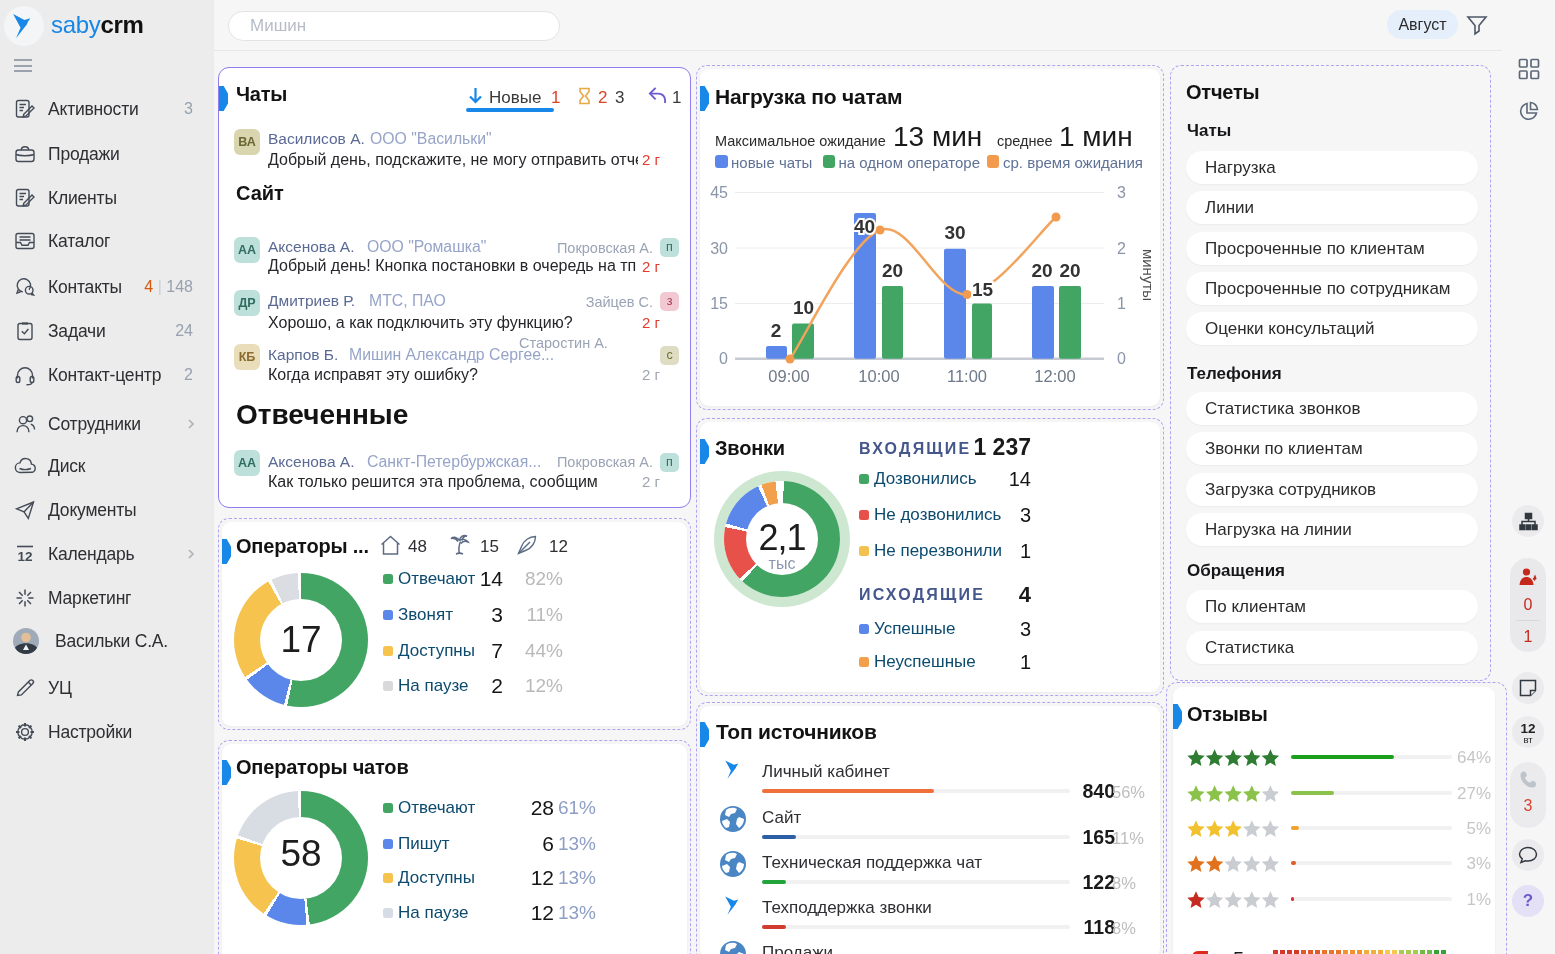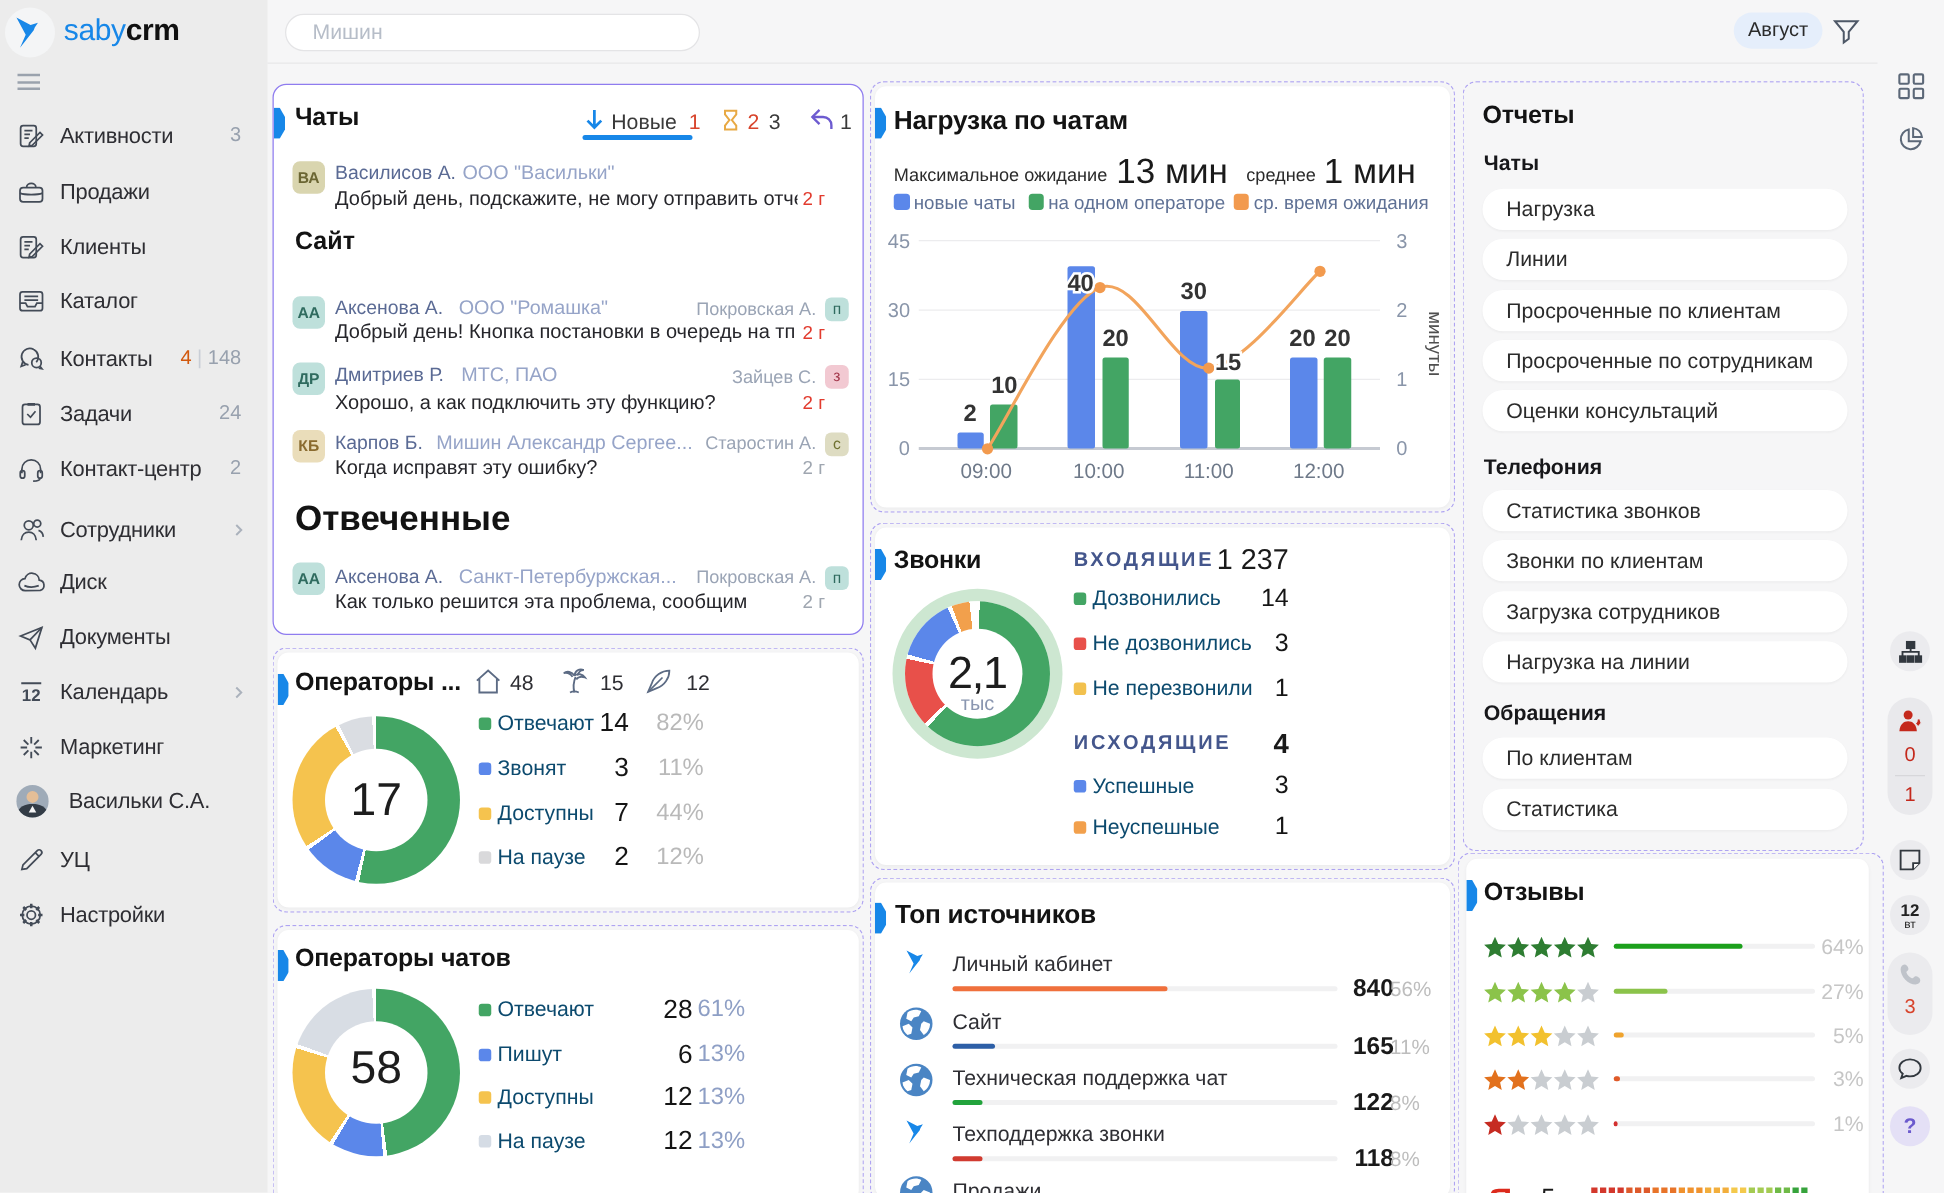--- a/index.html
+++ b/index.html
@@ -292,21 +292,21 @@
 <div class="nm" style="left:49px;top:224px">Дмитриев Р.</div>
 <div class="co" style="left:150px;top:224px">МТС, ПАО</div>
 <div class="as" style="left:300px;top:225.5px;width:134px;text-align:right">Зайцев С.</div>
 <div class="bdg" style="left:441px;top:224px;background:#F2C9D2;color:#A63B4F">з</div>
 <div class="ms" style="left:49px;top:245.5px;width:370px">Хорошо, а как подключить эту функцию?</div>
 <div class="tm" style="left:423px;top:246px;color:#E23B2E">2 г</div>
 
 <div class="av" style="top:275.5px;background:#EADDBA;color:#8A6B2F">КБ</div>
 <div class="nm" style="left:49px;top:277.5px">Карпов Б.</div>
 <div class="co" style="left:130px;top:277.5px;max-width:212px;overflow:hidden">Мишин Александр Сергее...</div>
-<div class="as" style="left:300px;top:279px;width:134px;text-align:right">Старостин А.</div>
+<div class="as" style="left:300px;top:267px;width:134px;">Старостин А.</div>
 <div class="bdg" style="left:441px;top:277.5px;background:#DEDCC2;color:#6F7030">с</div>
 <div class="ms" style="left:49px;top:297.5px;width:370px">Когда исправят эту ошибку?</div>
 <div class="tm" style="left:423px;top:298px;color:#9FA6B0">2 г</div>
 
 <div class="sec" style="left:17px;top:330.5px;font-size:28px">Отвеченные</div>
 
 <div class="av" style="top:382px;background:#BEE0DB;color:#2F6B5F">АА</div>
 <div class="nm" style="left:49px;top:384.5px">Аксенова А.</div>
 <div class="co" style="left:148px;top:384.5px">Санкт-Петербуржская...</div>
 <div class="as" style="left:300px;top:386px;width:134px;text-align:right">Покровская А.</div>
@@ -375,21 +375,21 @@
 <div class="w" style="left:696px;top:418px;width:468px;height:278px">
 <div class="card">
 <div class="acc" style="top:17px"></div>
 <div class="ttl" style="left:15px;top:15px">Звонки</div>
 <div class="donut" style="left:24px;top:59px;width:116px;height:116px;box-shadow:0 0 0 10px #CDE7D1;background:conic-gradient(#fff 0 0.5%,#43A564 0.5% 62%,#fff 62% 63%,#E8504A 63% 78.3%,#fff 78.3% 79.3%,#5B87EA 79.3% 93.2%,#fff 93.2% 94.2%,#F2A04C 94.2% 98.2%,#fff 98.2% 100%)">
 <i style="left:22px;top:22px;width:72px;height:72px"></i>
 <b style="top:36px;font-size:36px;letter-spacing:-1px">2,1</b>
 <b style="top:74px;font-size:16px;color:#8A96B0">тыс</b>
 </div>
 <div class="abs" style="left:159px;top:18px;font-size:16px;font-weight:bold;letter-spacing:2.2px;color:#44568C">ВХОДЯЩИЕ</div>
-<div class="abs" style="left:240px;top:12px;width:91px;text-align:right;font-size:23px;font-weight:normal;color:#1a1a1a">1 237</div>
+<div class="abs" style="left:240px;top:12px;width:91px;text-align:right;font-size:23px;font-weight:bold;color:#1a1a1a">1 237</div>
 <div class="lgr" style="left:159px;top:46px;width:172px">
         <span class="sq" style="background:#43A564"></span>
         <span class="ll" style="font-size:17px">Дозвонились</span>
         <span class="vv" style="font-size:20px">14</span>
       </div>
 <div class="lgr" style="left:159px;top:82px;width:172px">
         <span class="sq" style="background:#E8504A"></span>
         <span class="ll" style="font-size:17px">Не дозвонились</span>
         <span class="vv" style="font-size:20px">3</span>
       </div>

